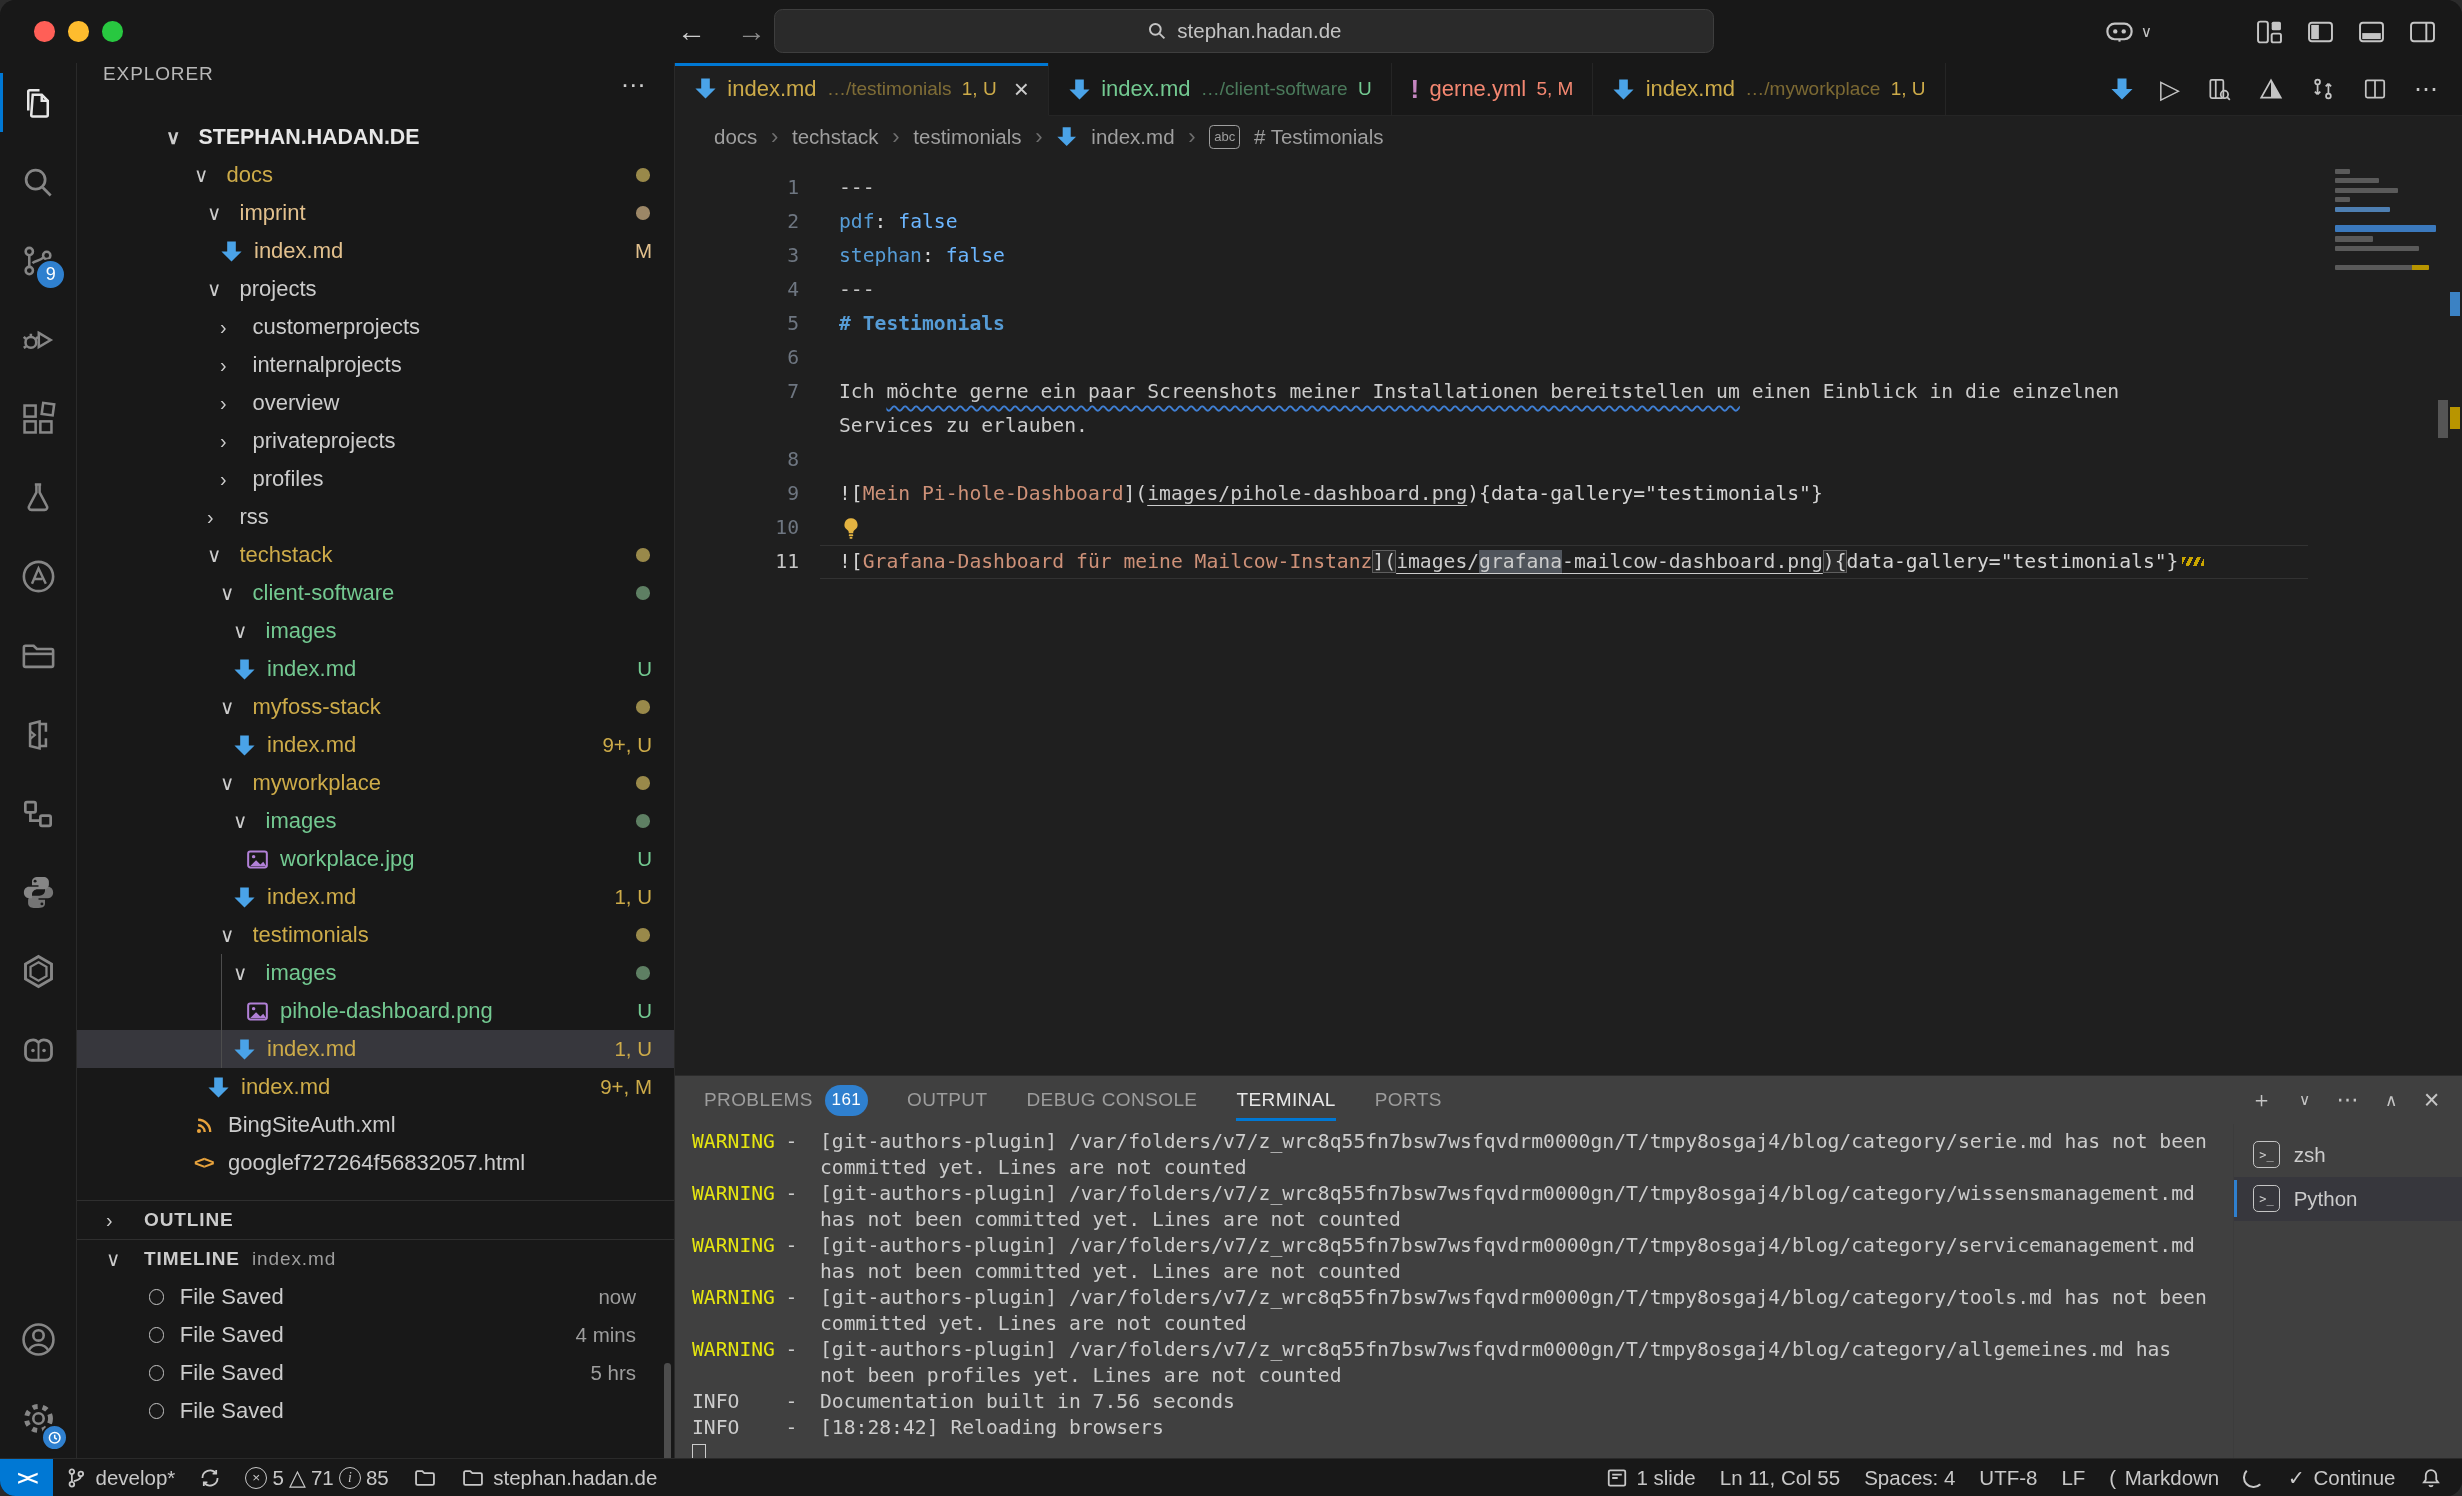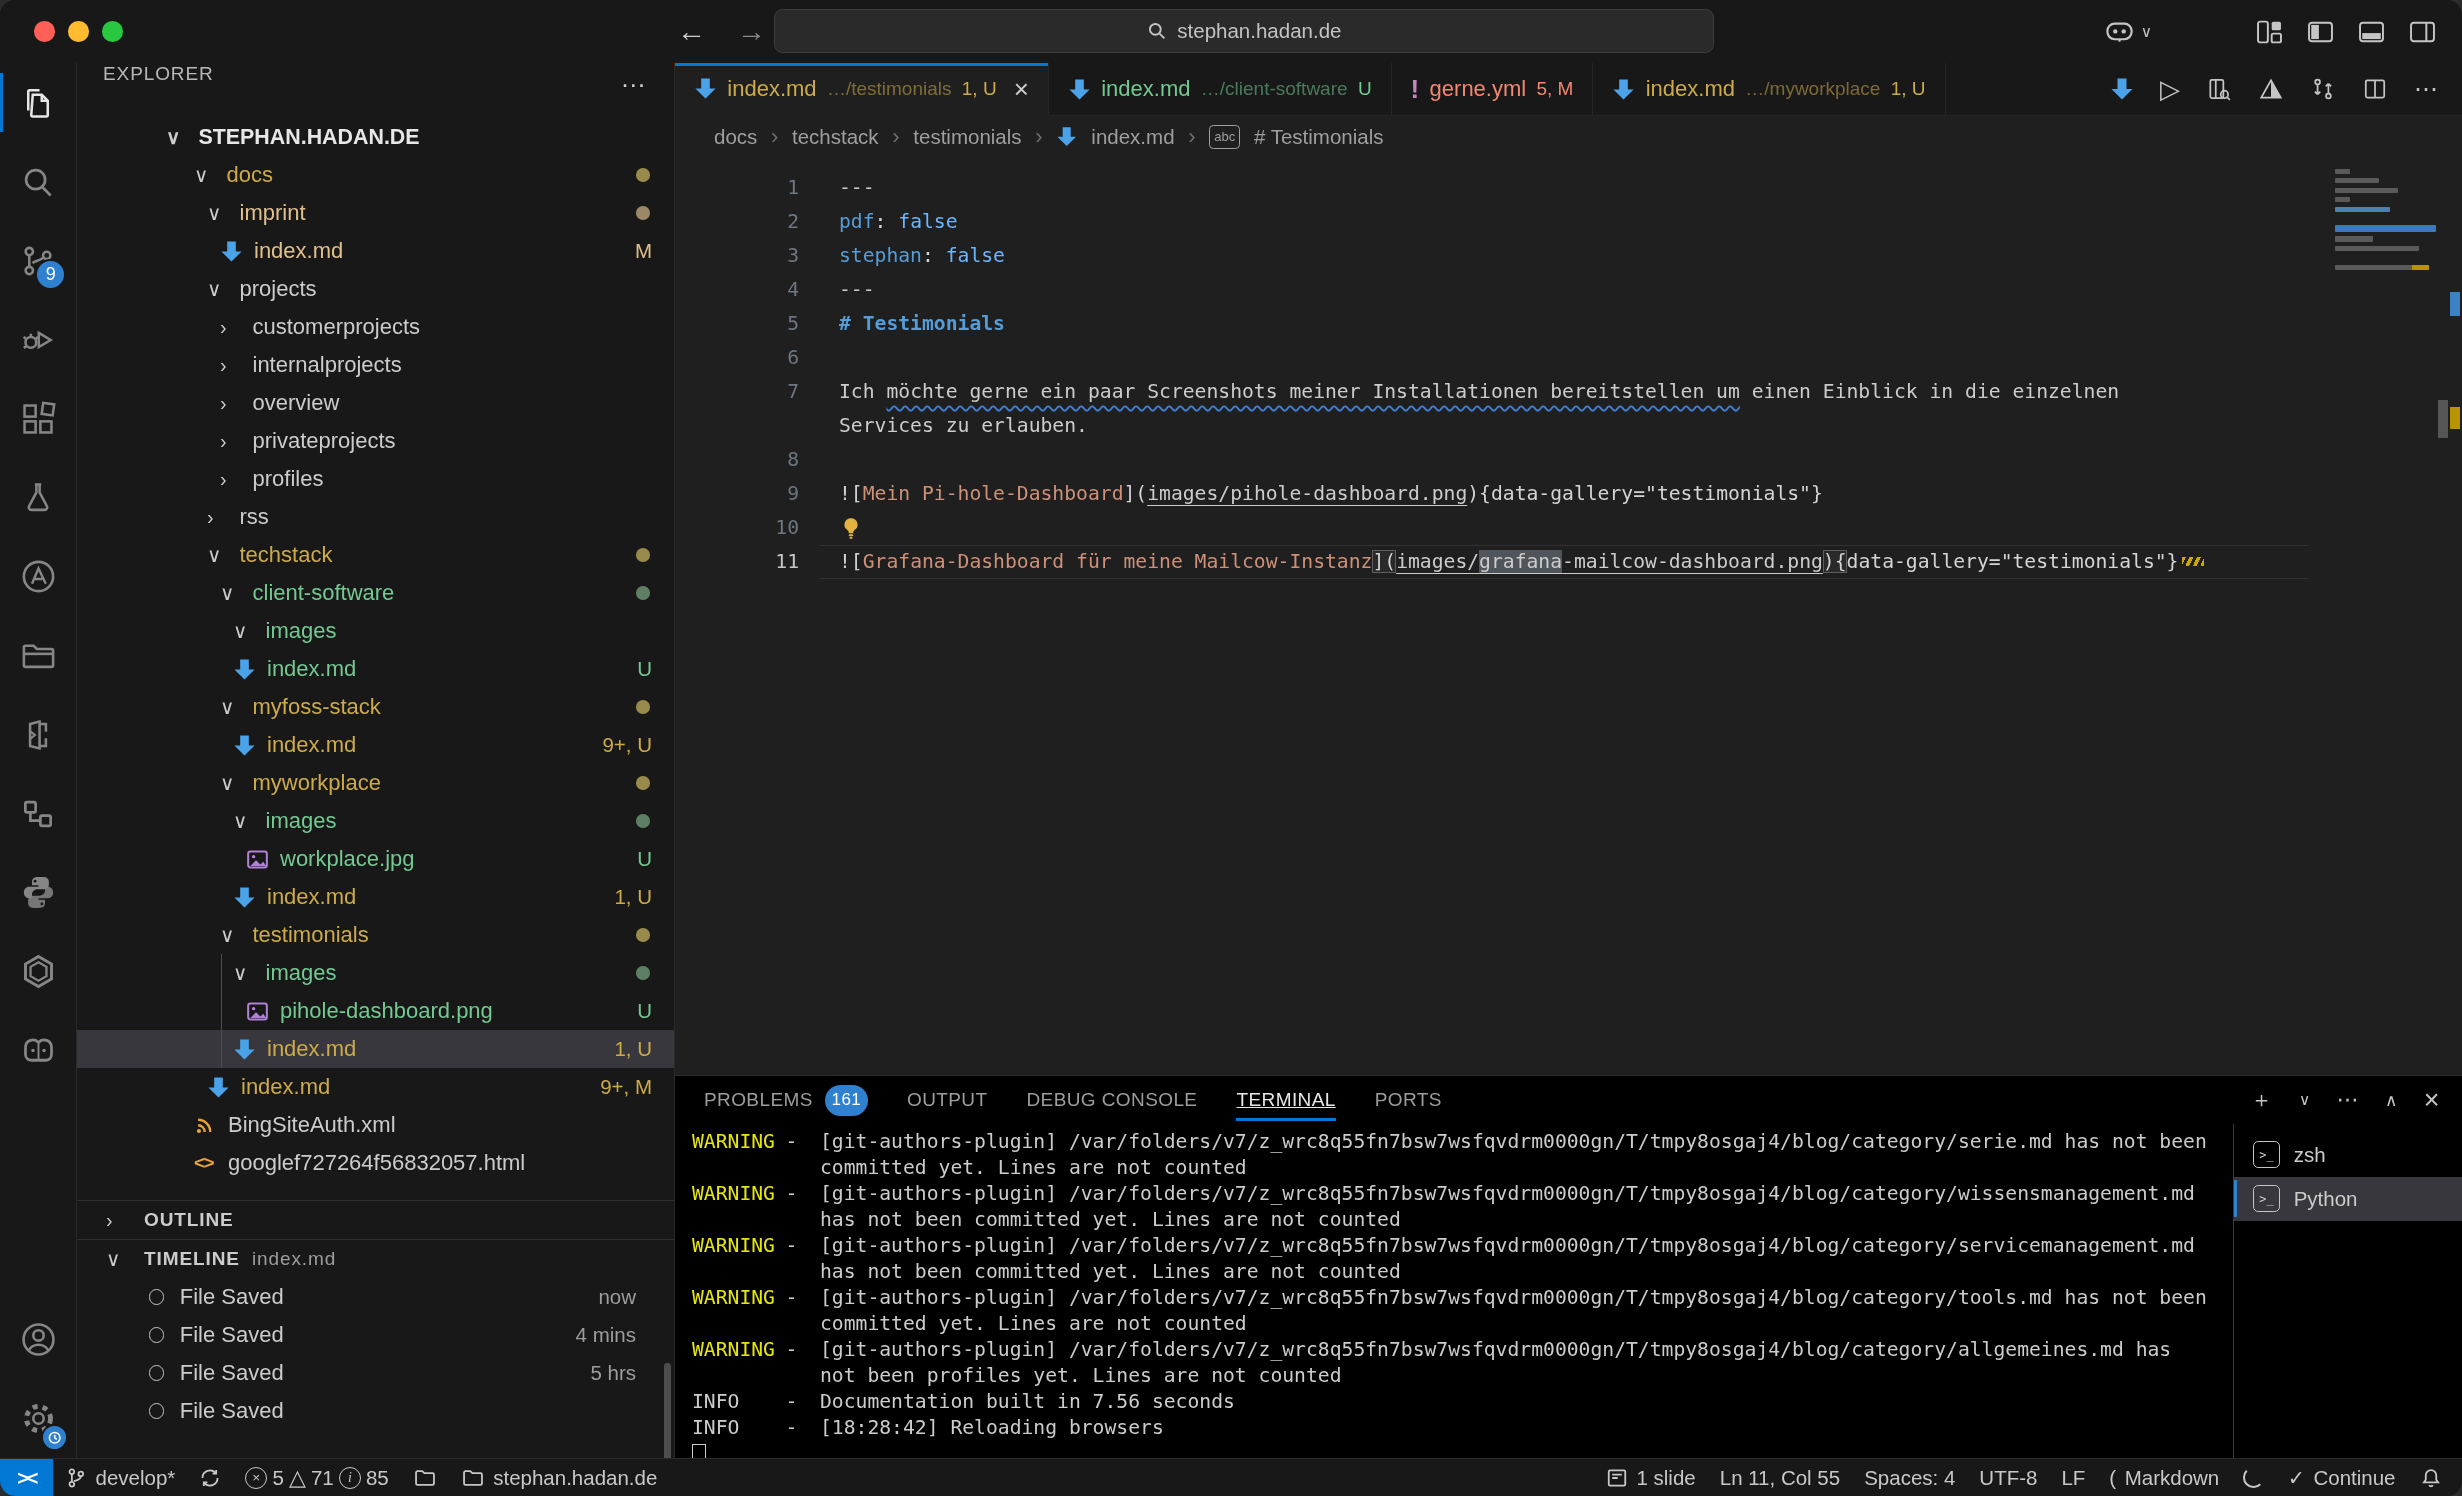--- a/index.html
+++ b/index.html
@@ -83,24 +83,24 @@
   .lnk{color:#cccccc;text-decoration:underline;text-underline-offset:5.1px;text-decoration-thickness:1.3px;}
   .sq{text-decoration:underline wavy #3f7fd4;text-decoration-thickness:1.7px;text-underline-offset:6.8px;}
   .occ{background:#50555c;}
   .brk{outline:1.7px solid #5e5e5e;outline-offset:-1.7px;background:#2a2a2a;}
   .eolwarn{display:inline-block;width:22px;height:8.5px;margin-left:3.4px;
     background:repeating-linear-gradient(115deg,#cca700 0 3.4px,transparent 3.4px 6.8px);}
   .minimap{position:absolute;top:12px;right:26px;width:101px;display:flex;flex-direction:column;gap:4.3px;}
   .mm{height:5.1px;background:#5a5a5a;border-radius:0.9px;}
   .sbdeco{position:absolute;width:10.3px;}
   
-  .panel{height:383px;flex:none;border-top:0.9px solid #2b2b2b;background:#000000;display:flex;flex-direction:column;justify-content:space-between;}
+  .panel{height:383px;flex:none;border-top:0.9px solid #2b2b2b;background:#404040;display:flex;flex-direction:column;justify-content:space-between;}
   .panel-tabs{height:48px;flex:none;display:flex;align-items:center;padding-left:29px;gap:39px;font-size:19px;color:#9d9d9d;letter-spacing:0.4px;}
   .ptab{display:flex;gap:12px;align-items:center;height:100%;position:relative;}
-  .ptab.active{color:#e7e7e7;text-decoration:underline;}
+  .ptab.active{color:#e7e7e7;}
   .ptab.active::after{content:"";position:absolute;left:0;right:0;bottom:3.4px;height:2.6px;background:#0078d4;}
   .pbadge{background:#2f80cf;color:#fff;border-radius:17px;min-width:38px;height:31px;padding:0 6.8px;display:flex;align-items:center;justify-content:center;font-size:17px;}
   .panel-actions{margin-left:auto;display:flex;align-items:center;gap:26px;padding-right:22px;color:#c5c5c5;font-size:22px;}
   .panel-body{flex:1;display:flex;min-height:0;}
   .term{flex:1;padding:5.1px 0 0 17px;font-family:"DejaVu Sans Mono",monospace;font-size:19.7px;color:#cccccc;overflow:hidden;}
   .trow2{display:flex;line-height:26px;white-space:pre;}
   .ttag{width:85px;flex:none;}
   .ttag.warn{color:#e5e510;}
   .tsep{width:43px;flex:none;text-align:left;padding-left:8.5px;}
   .tcursor{width:13.7px;height:22px;border:1.7px solid #cccccc;margin-top:2.6px;}

